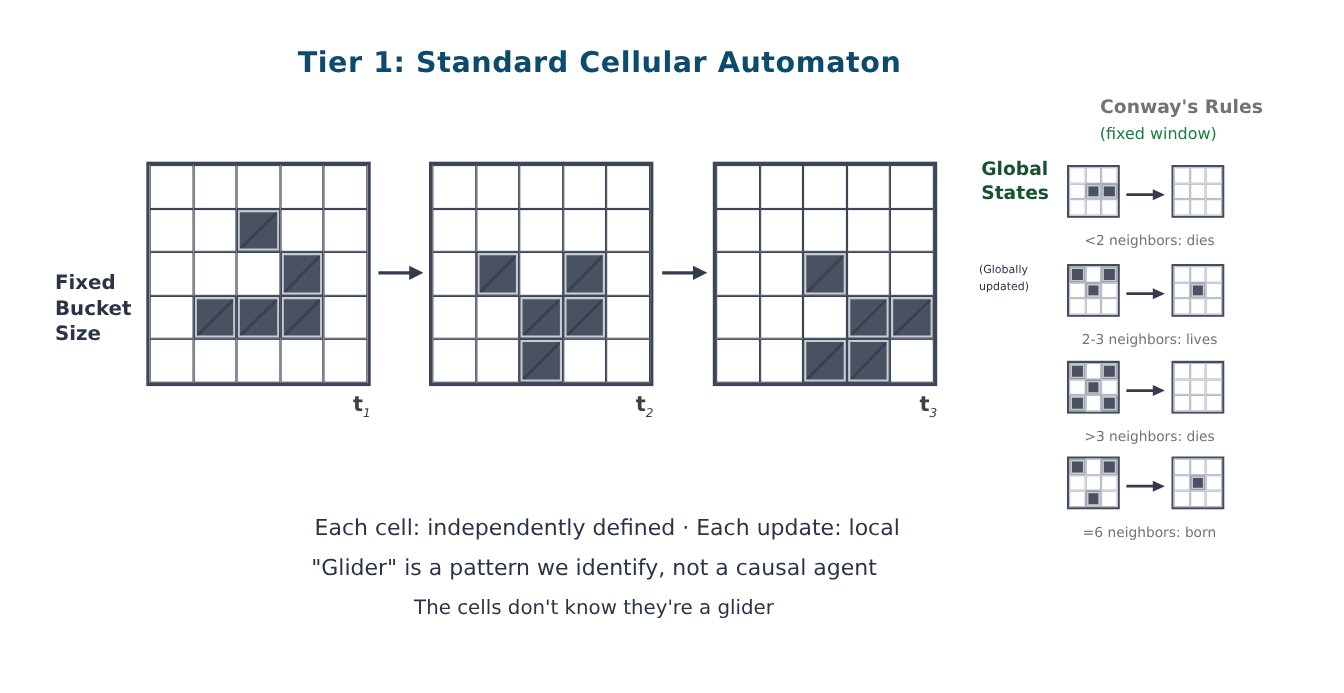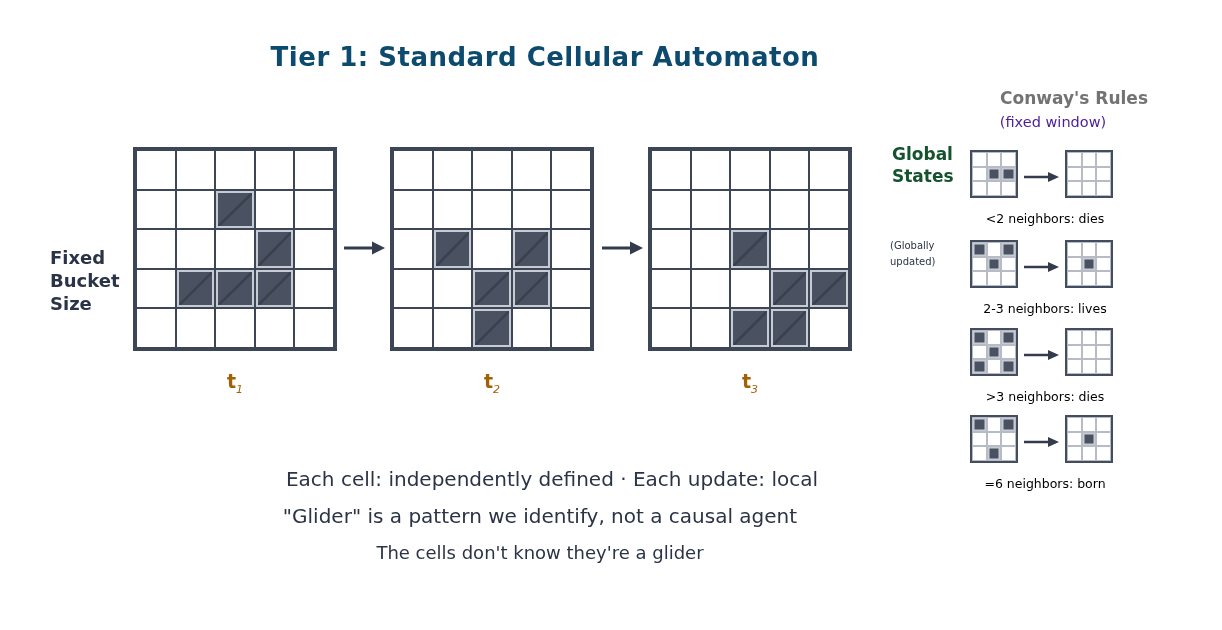--- a/index.html
+++ b/index.html
@@ -45,44 +45,44 @@
     background-color: #4a5262;
     box-shadow: inset 0 0 0 2px #c7ccd4;
     background-image: linear-gradient(to bottom right,
       rgba(0,0,0,0) 47%, #39414f 49%, #39414f 52%, rgba(0,0,0,0) 54%);
   }
   #grid-t1 { left: 133px; }
   #grid-t2 { left: 390px; }
   #grid-t3 { left: 648px; }
 
   .time-label {
-    top: 370px; width: 204px;
-    text-align: center;
+    top: 357px; width: 204px;
+    text-align: right;
     font-size: 19px; font-weight: bold;
-    color: #a16207;
+    color: #404040;
   }
   .time-label sub { font-size: 11px; font-style: italic; font-weight: normal; }
   #tl-1 { left: 133px; } #tl-2 { left: 390px; } #tl-3 { left: 648px; }
 
   .flow-arrow { top: 240px; width: 42px; height: 16px; }
   #arrow-1 { left: 343px; } #arrow-2 { left: 601px; }
   .flow-arrow svg { display: block; }
 
   
   .rules-title {
     left: 958px; top: 88px; width: 190px;
     text-align: right;
     font-size: 17px; font-weight: bold;
     color: #737373;
   }
   .rules-subtitle {
     left: 958px; top: 114px; width: 190px;
     text-align: center;
     font-size: 14.5px;
-    color: #4c1d95;
+    color: #15803d;
   }
   .global-states {
     left: 892px; top: 143px;
     font-size: 17px; font-weight: bold;
     line-height: 22px; white-space: pre-line;
     color: #14532d;
   }
   .globally-updated {
     left: 890px; top: 206px;
     font-size: 10px; line-height: 16px;
@@ -108,21 +108,21 @@
   .mini-grid .cell { border: 0.8px solid #b6bbc6; background: #ffffff; }
   .mini-grid .cell.on {
     background-color: #4a5262;
     box-shadow: inset 0 0 0 1.5px #c7ccd4;
   }
   .rule-arrow { position: absolute; left: 58px; top: 18px; width: 36px; height: 12px; }
   .rule-caption {
     position: absolute; top: 61px; left: -10px; width: 180px;
     text-align: center;
     font-size: 12.5px;
-    color: #000000;
+    color: #737373;
   }
 
   
   .footer-line { left: 0; width: 1080px; text-align: center; color: #2b3447; }
   #footer-1 { top: 467px; font-size: 20px; margin-left: 12px; }
   #footer-2 { top: 504px; font-size: 20px; }
   #footer-3 { top: 542px; font-size: 18px; }
 </style>
 </head>
 <body>

